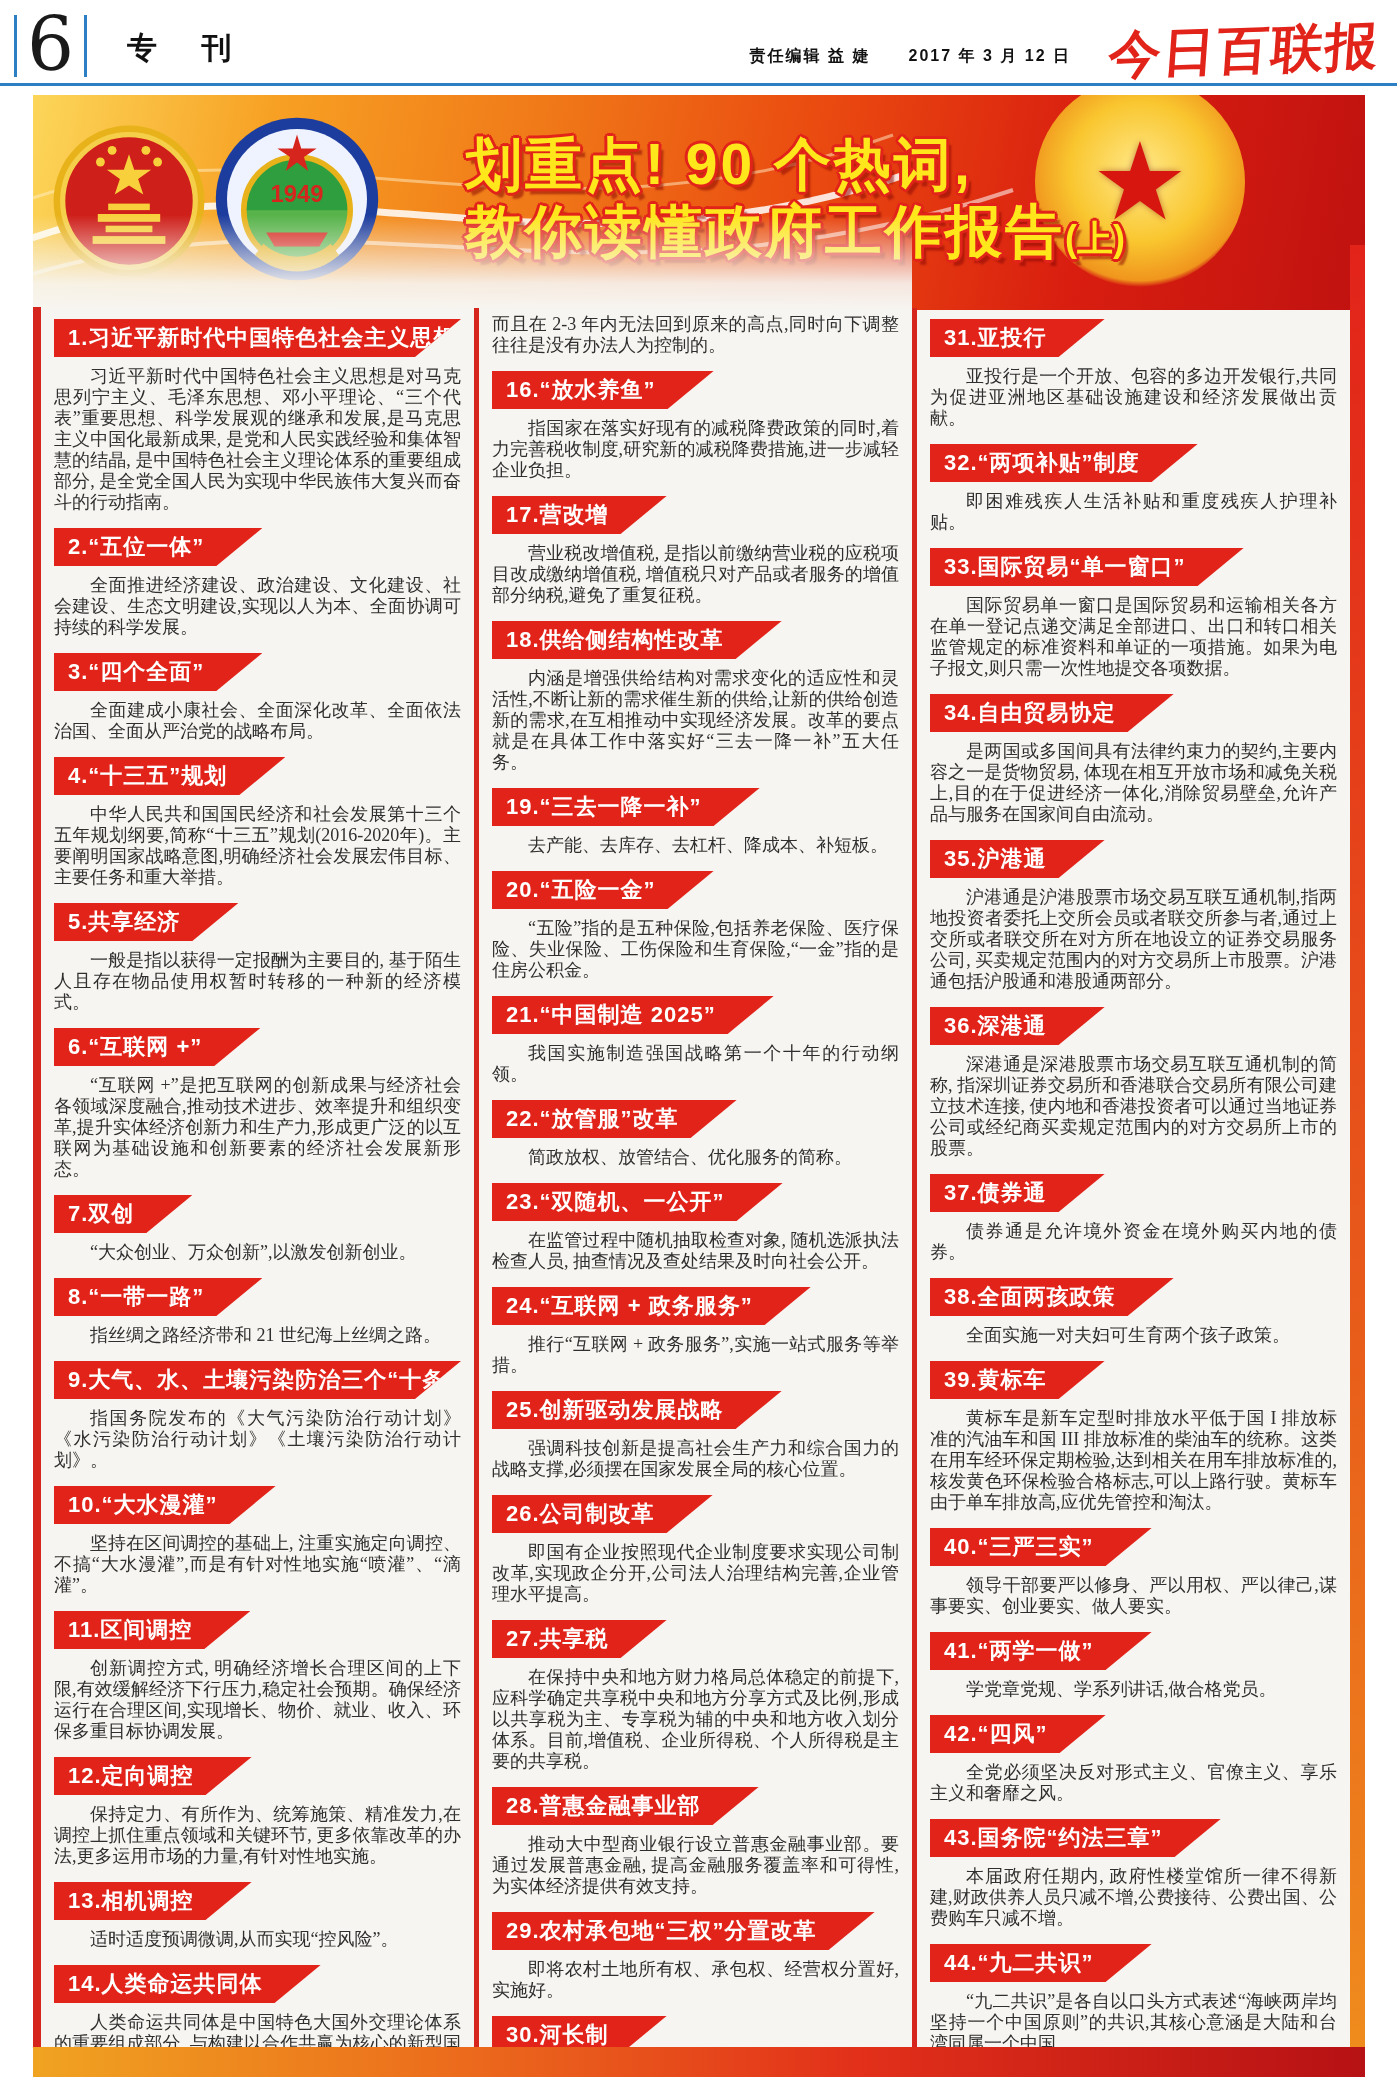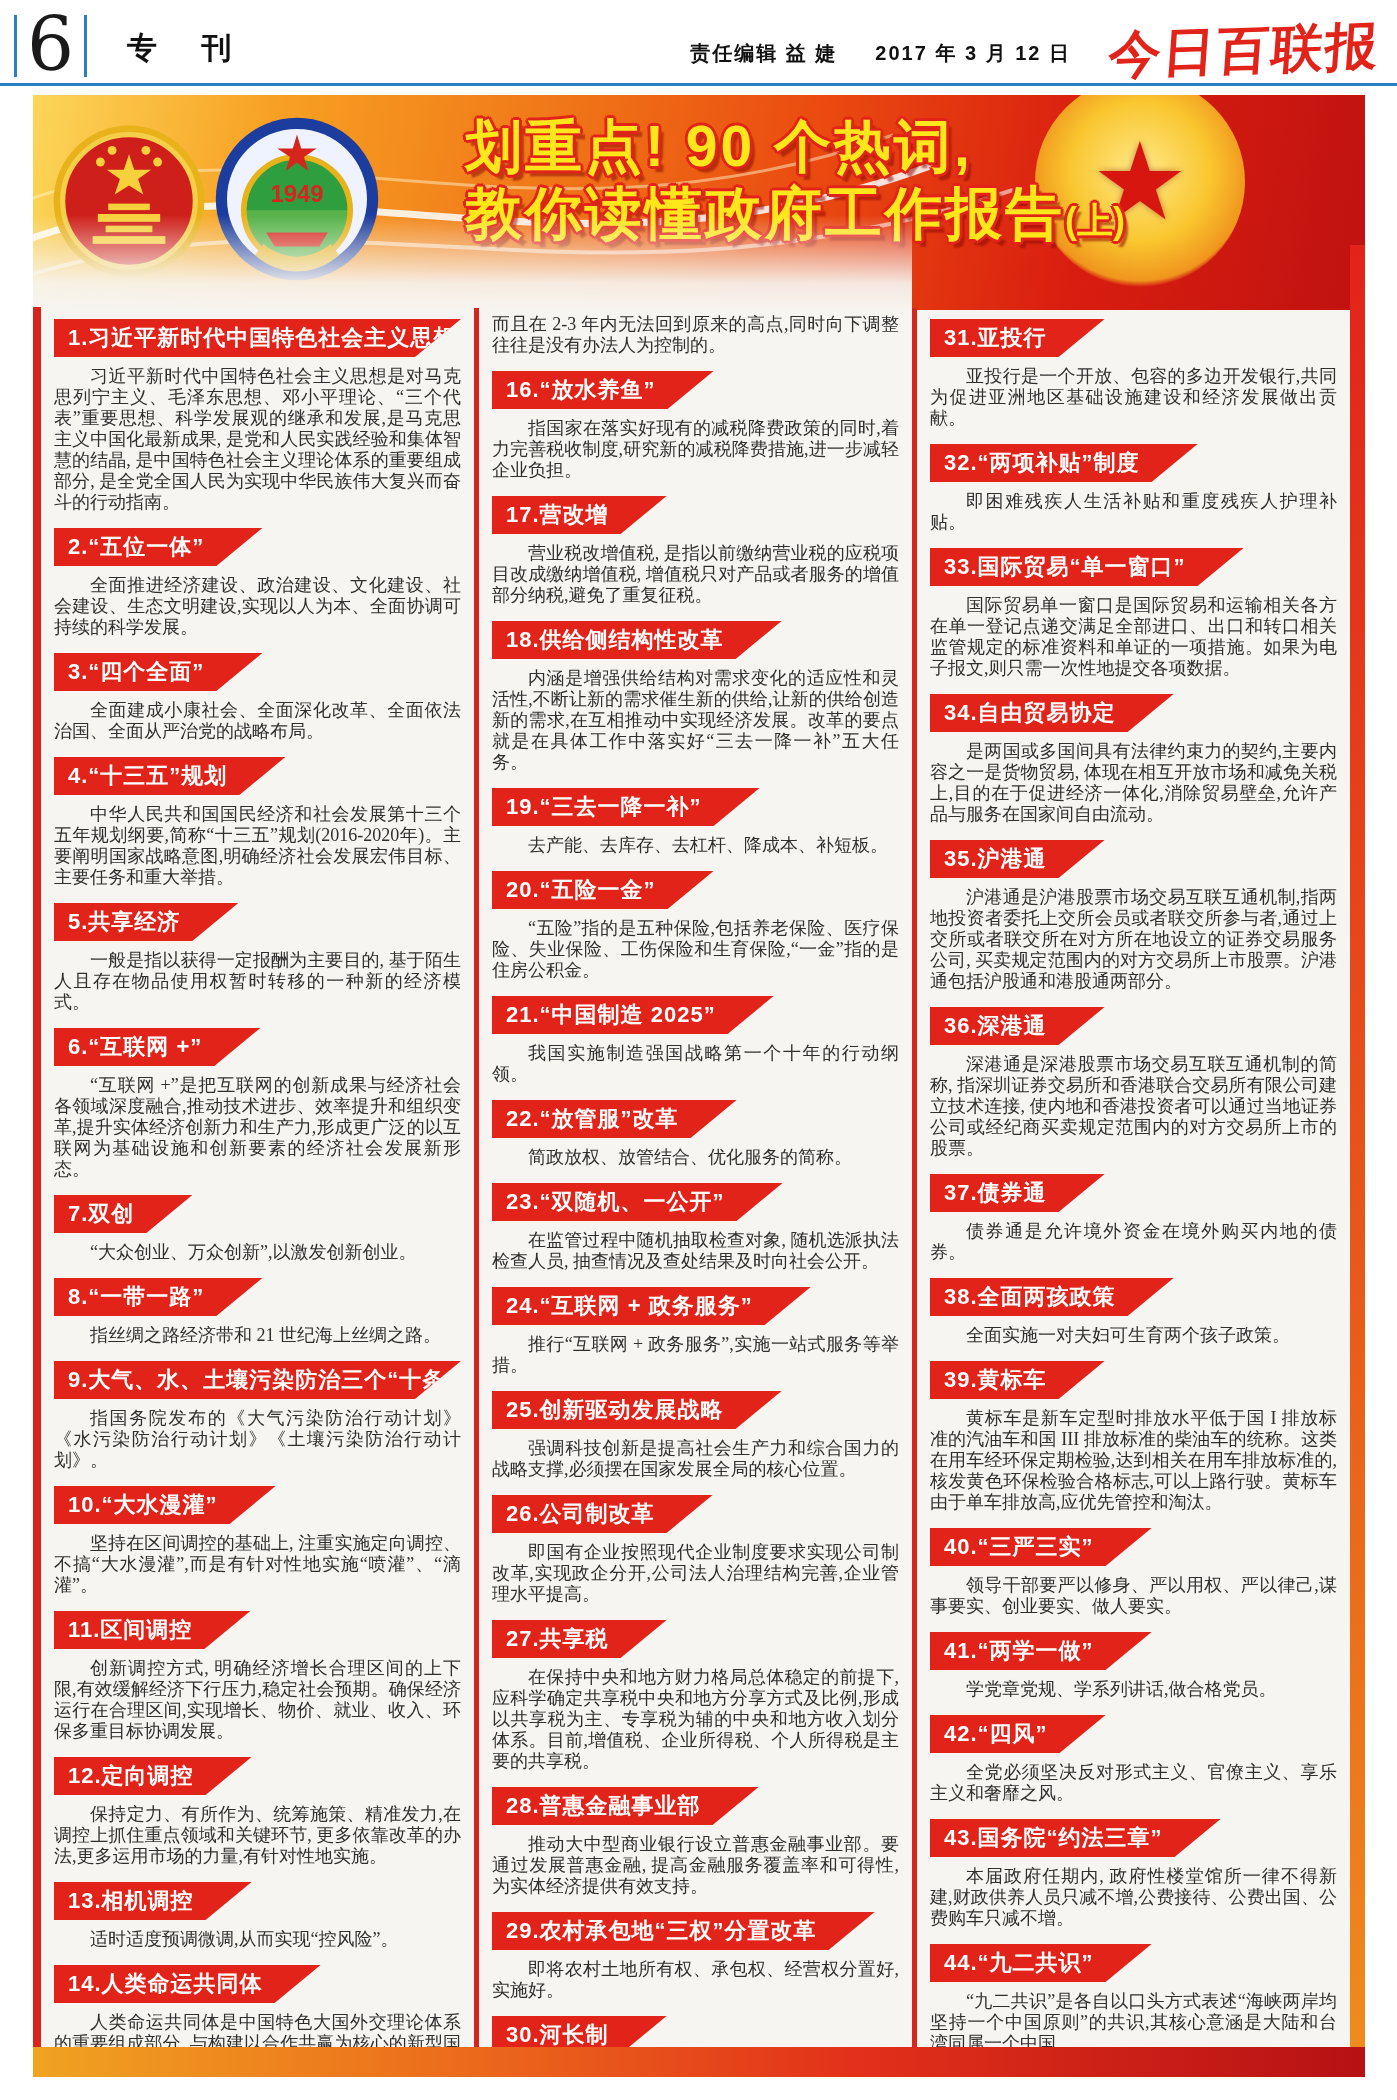--- a/index.html
+++ b/index.html
@@ -11,21 +11,21 @@
   .masthead-bar{
     position:absolute;top:0;left:0;right:0;height:86px;
     display:flex;align-items:flex-end;padding:0 10px 6px 14px;box-sizing:border-box;
     border-bottom:3px solid #2c7fc2;
   }
   .pageno-box{display:flex;align-items:flex-end;gap:10px;margin-right:40px;}
   .blue-rule{width:3px;height:62px;background:#2c7fc2;display:inline-block;}
   .pageno{font-family:"DejaVu Serif","Liberation Serif",serif;font-size:74px;line-height:.86;color:#1a1a1a;font-weight:400;}
   .section-name{font-size:30px;color:#111;letter-spacing:18px;font-weight:600;margin-bottom:8px;}
   .header-right{margin-left:auto;display:flex;align-items:flex-end;gap:38px;}
-  .editor,.pubdate{font-size:20px;font-weight:700;color:#111;margin-bottom:10px;letter-spacing:2px;}
+  .editor,.pubdate{font-size:16px;font-weight:700;color:#111;margin-bottom:10px;letter-spacing:2px;}
   .masthead-logo{
     font-family:"Liberation Serif","DejaVu Serif",serif;font-weight:700;
     font-size:52px;color:#e2231a;line-height:1;transform:skewX(-6deg) rotate(-2deg);
     letter-spacing:2px;margin-right:8px;
   }
   
   .poster{
     position:absolute;top:95px;left:33px;width:1332px;height:1982px;
     background:#f7f5f1;overflow:hidden;
   }
@@ -40,21 +40,21 @@
   .swooshes{position:absolute;inset:0;width:100%;height:100%;}
   .sun{
     position:absolute;right:120px;top:-18px;width:210px;height:210px;border-radius:50%;
     background:radial-gradient(circle at 50% 45%,#ffe98a 0%,#f9c62f 45%,#f0951d 70%,rgba(240,149,29,0) 74%);
     display:flex;align-items:center;justify-content:center;
   }
   .sun .star{font-size:108px;color:#d7160f;line-height:1;text-shadow:0 0 6px rgba(120,0,0,.45);}
   .emblem{position:absolute;top:28px;}
   .emblem.national{left:18px;width:156px;height:156px;}
   .emblem.cppcc{left:180px;width:168px;height:168px;top:20px;}
-  .banner-title{position:absolute;left:432px;top:18px;width:880px;}
+  .banner-title{position:absolute;left:432px;top:36px;width:880px;}
   .bt-line{
     font-weight:800;font-size:57px;line-height:1.18;color:#ffe71c;letter-spacing:3px;
     text-shadow:
       -3px 0 #e2231a,3px 0 #e2231a,0 -3px #e2231a,0 3px #e2231a,
       -2px -2px #e2231a,2px -2px #e2231a,-2px 2px #e2231a,2px 2px #e2231a,
       5px 6px 2px rgba(140,10,5,.55);
     white-space:nowrap;
   }
   .bt-suffix{font-size:36px;letter-spacing:0;}
   

